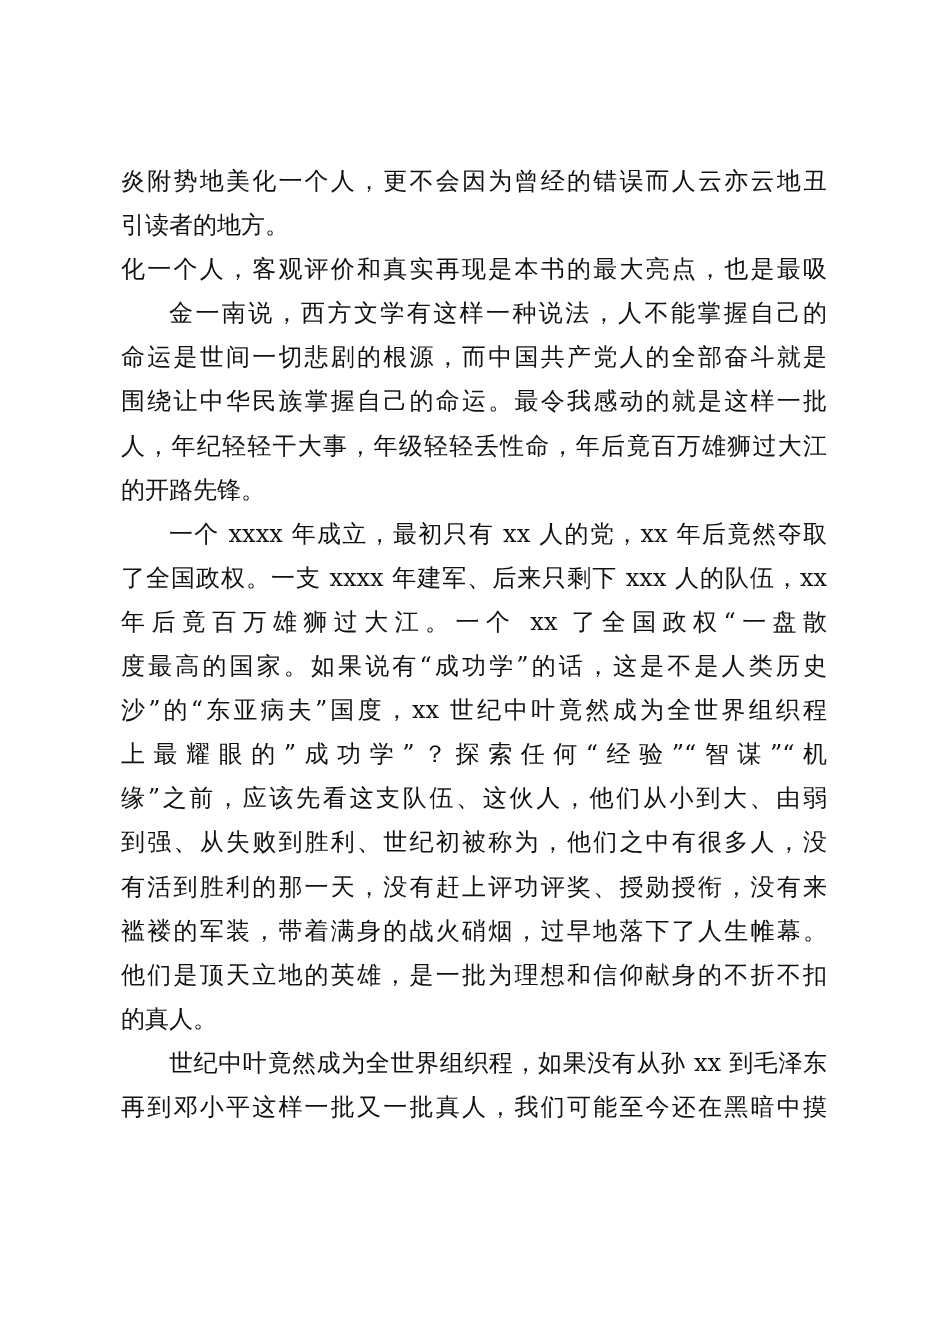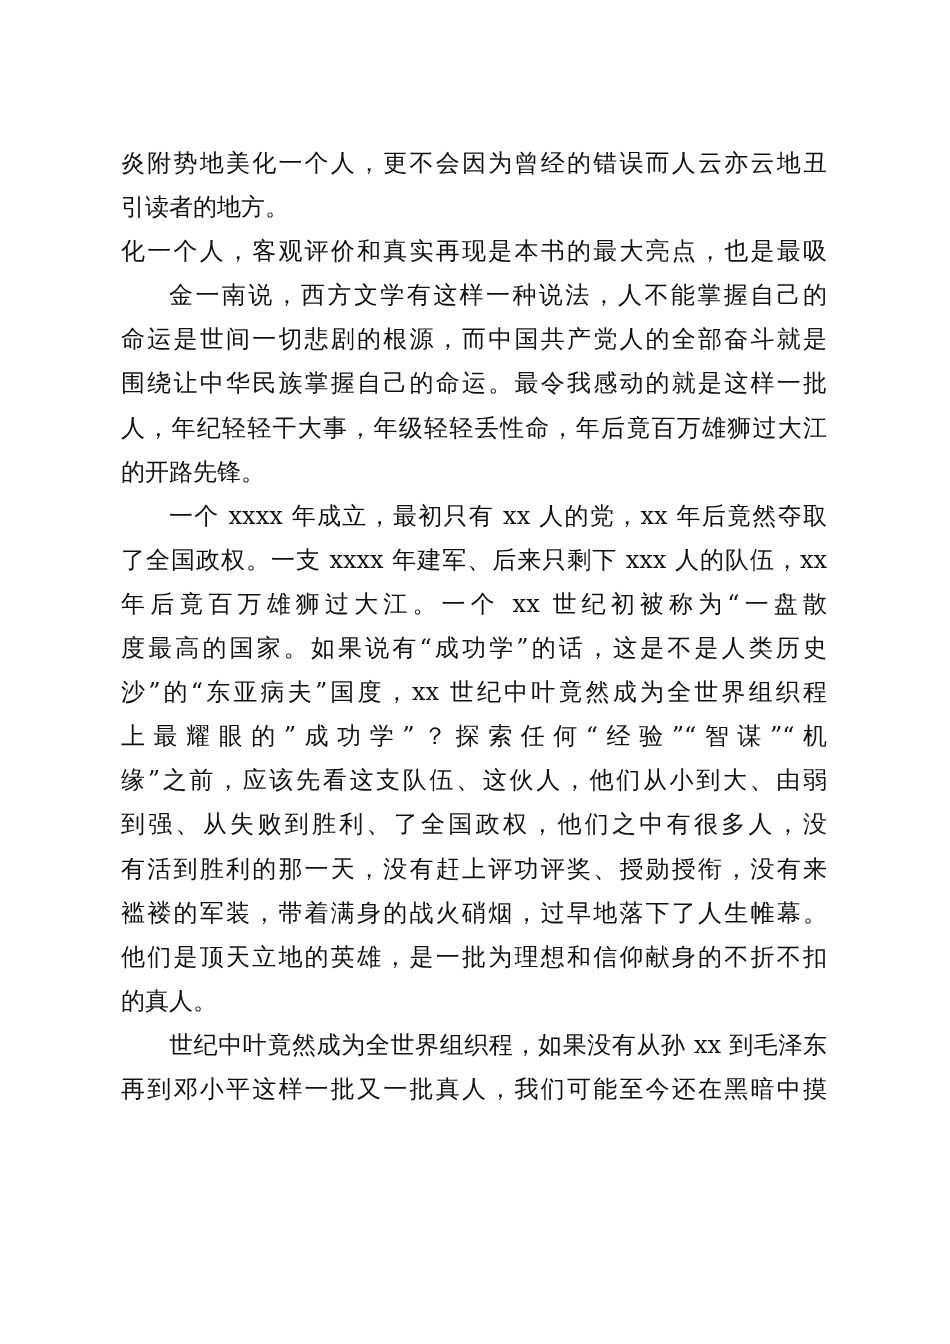--- a/index.html
+++ b/index.html
@@ -1,20 +1,20 @@
 <!DOCTYPE html>
 <html><head>
 <meta charset="utf-8">
 <style>
   html, body { margin: 0; padding: 0; background: #ffffff; }
   body { width: 950px; height: 1344px; position: relative; overflow: hidden; }
   .page {
     position: absolute;
     left: 121px;
-    top: 141px;
+    top: 159px;
     width: 706px;
     font-family: "DejaVu Serif", serif;
     font-size: 24px;
     color: #111111;
     line-height: 44.1px;
   }
   .line {
     display: block;
     height: 44.1px;
     white-space: nowrap;
@@ -38,26 +38,26 @@
   <div class="para">
     <span class="line indent">金一南说，西方文学有这样一种说法，人不能掌握自己的</span>
     <span class="line">命运是世间一切悲剧的根源，而中国共产党人的全部奋斗就是</span>
     <span class="line">围绕让中华民族掌握自己的命运。最令我感动的就是这样一批</span>
     <span class="line">人，年纪轻轻干大事，年级轻轻丢性命，年后竟百万雄狮过大江</span>
     <span class="line last">的开路先锋。</span>
   </div>
   <div class="para">
     <span class="line indent">一个 xxxx 年成立，最初只有 xx 人的党，xx 年后竟然夺取</span>
     <span class="line">了全国政权。一支 xxxx 年建军、后来只剩下 xxx 人的队伍，xx</span>
-    <span class="line">年后竟百万雄狮过大江。一个 xx 世纪初被称为“一盘散</span>
+    <span class="line">年后竟百万雄狮过大江。一个 xx 了全国政权“一盘散</span>
     <span class="line">度最高的国家。如果说有“成功学”的话，这是不是人类历史</span>
     <span class="line">沙”的“东亚病夫”国度，xx 世纪中叶竟然成为全世界组织程</span>
     <span class="line">上最耀眼的”成功学”？探索任何“经验”“智谋”“机</span>
     <span class="line">缘”之前，应该先看这支队伍、这伙人，他们从小到大、由弱</span>
-    <span class="line">到强、从失败到胜利、了全国政权，他们之中有很多人，没</span>
+    <span class="line">到强、从失败到胜利、世纪初被称为，他们之中有很多人，没</span>
     <span class="line">有活到胜利的那一天，没有赶上评功评奖、授勋授衔，没有来</span>
     <span class="line">褴褛的军装，带着满身的战火硝烟，过早地落下了人生帷幕。</span>
     <span class="line">他们是顶天立地的英雄，是一批为理想和信仰献身的不折不扣</span>
     <span class="line last">的真人。</span>
   </div>
   <div class="para">
     <span class="line indent">世纪中叶竟然成为全世界组织程，如果没有从孙 xx 到毛泽东</span>
     <span class="line">再到邓小平这样一批又一批真人，我们可能至今还在黑暗中摸</span>
   </div>
 </div>

